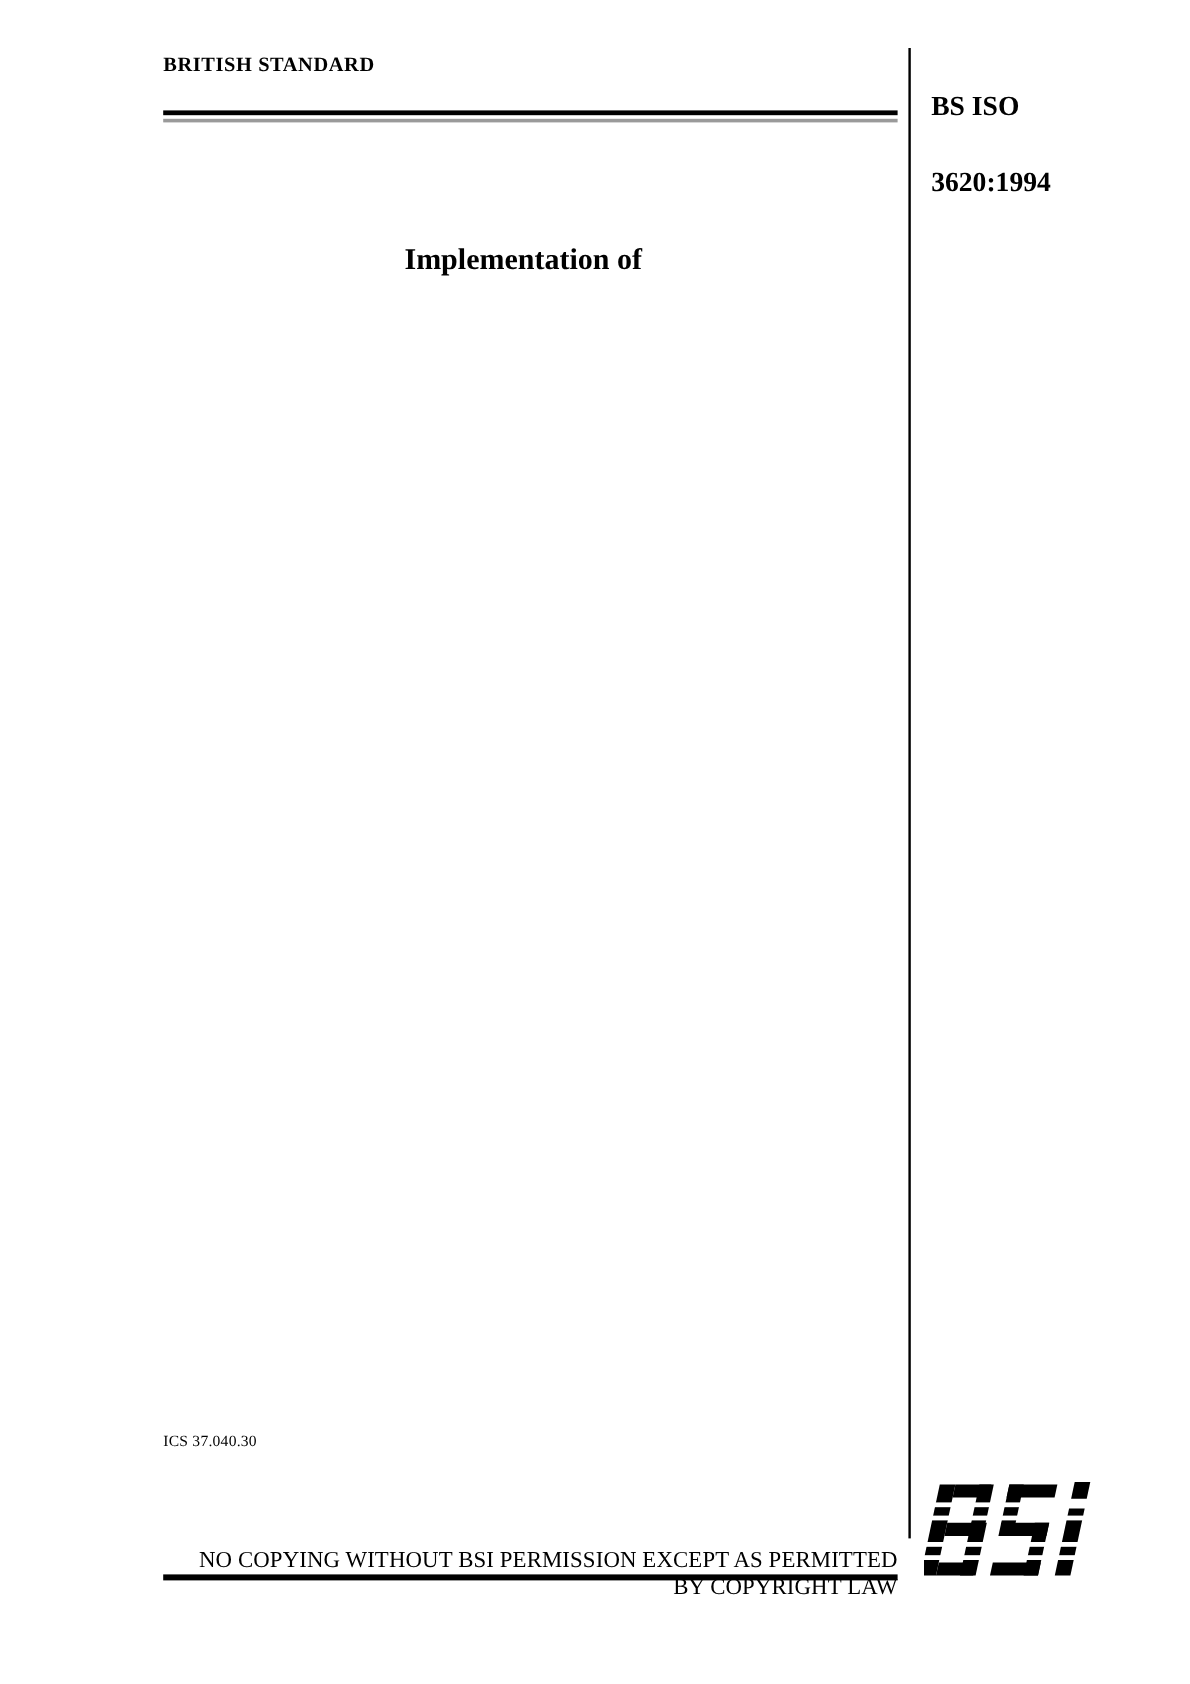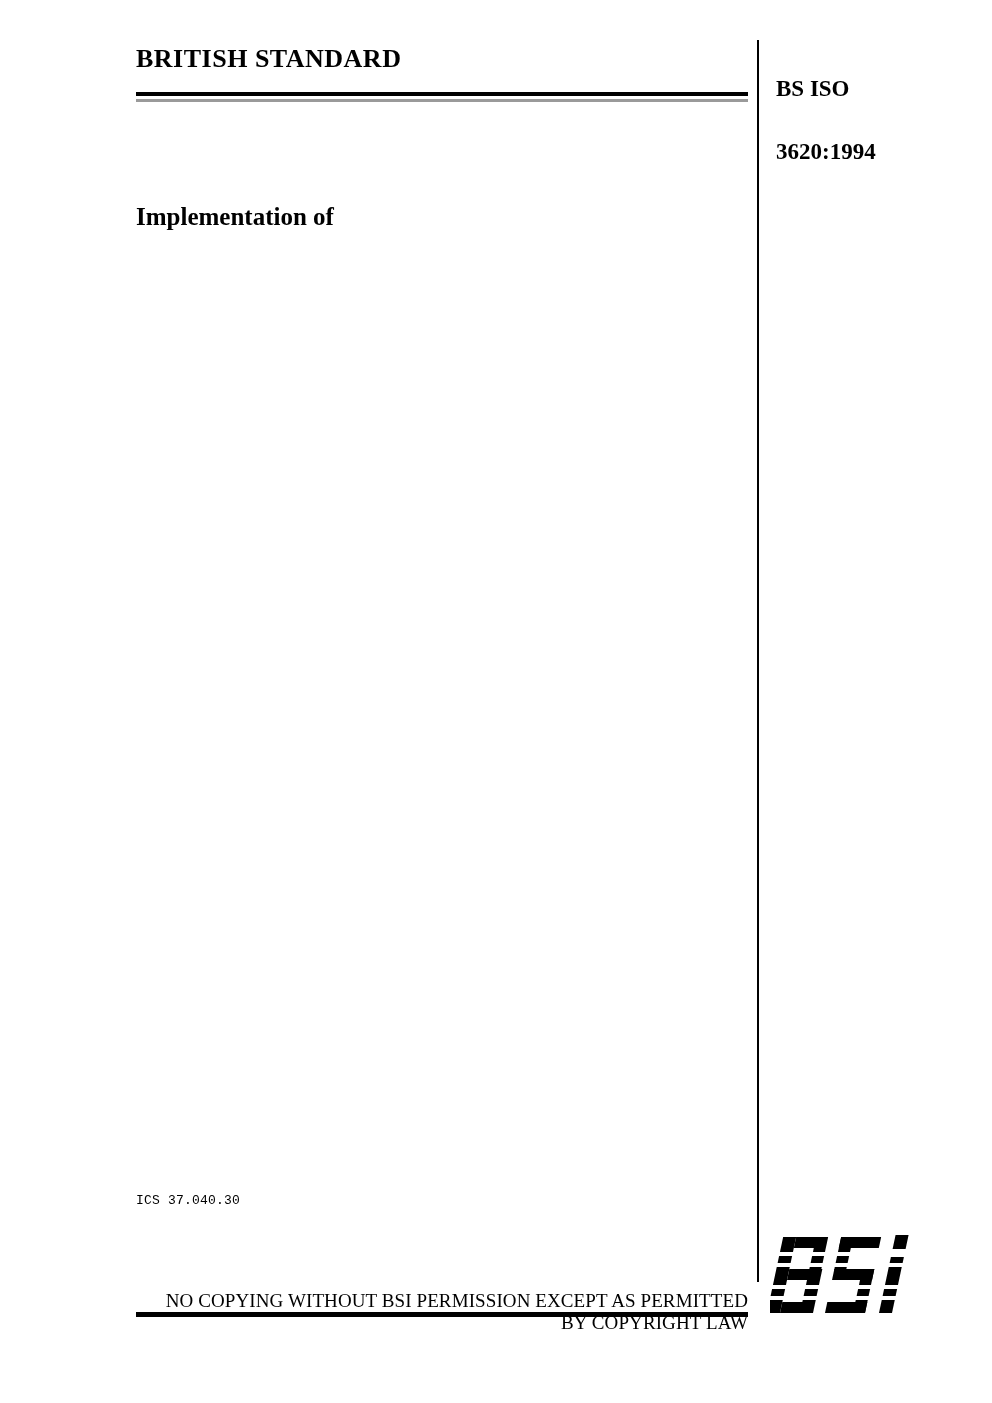--- a/index.html
+++ b/index.html
@@ -28,21 +28,21 @@
     top: 44px;
     width: 810px;
     height: 58px;
   }
   .std-label {
     position: absolute;
     left: 0;
     top: 0;
     font-family: "Liberation Serif", serif;
     font-weight: bold;
-    font-size: 26px;
+    font-size: 17px;
     letter-spacing: 0.5px;
   }
   .doc-ref {
     position: absolute;
     left: 640px;
     top: -4px;
     width: 200px;
     font-family: "Liberation Serif", serif;
     font-weight: bold;
     font-size: 23px;
@@ -84,42 +84,42 @@
   .impl {
     position: absolute;
     left: 136px;
     top: 200px;
     width: 600px;
     font-family: "Liberation Serif", serif;
     font-weight: bold;
     font-size: 25px;
     line-height: 1.33;
   }
-  .impl span { display: block; }
+  .impl span { display: block; text-align: center; }
 
   
   .title {
     position: absolute;
     left: 134px;
     top: 290px;
     width: 620px;
     font-family: "Liberation Serif", serif;
     font-weight: bold;
     font-size: 44px;
     line-height: 1.30;
     letter-spacing: -0.2px;
   }
   .title span { display: block; white-space: pre; }
 
   
   .ics {
     position: absolute;
     left: 136px;
     top: 1193px;
-    font-family: Liberation Mono, monospace;
+    font-family: Liberation Serif, serif;
     font-size: 13px;
     letter-spacing: 0.2px;
   }
 
   
   .footer-note {
     position: absolute;
     left: 136px;
     top: 1290px;
     width: 612px;

